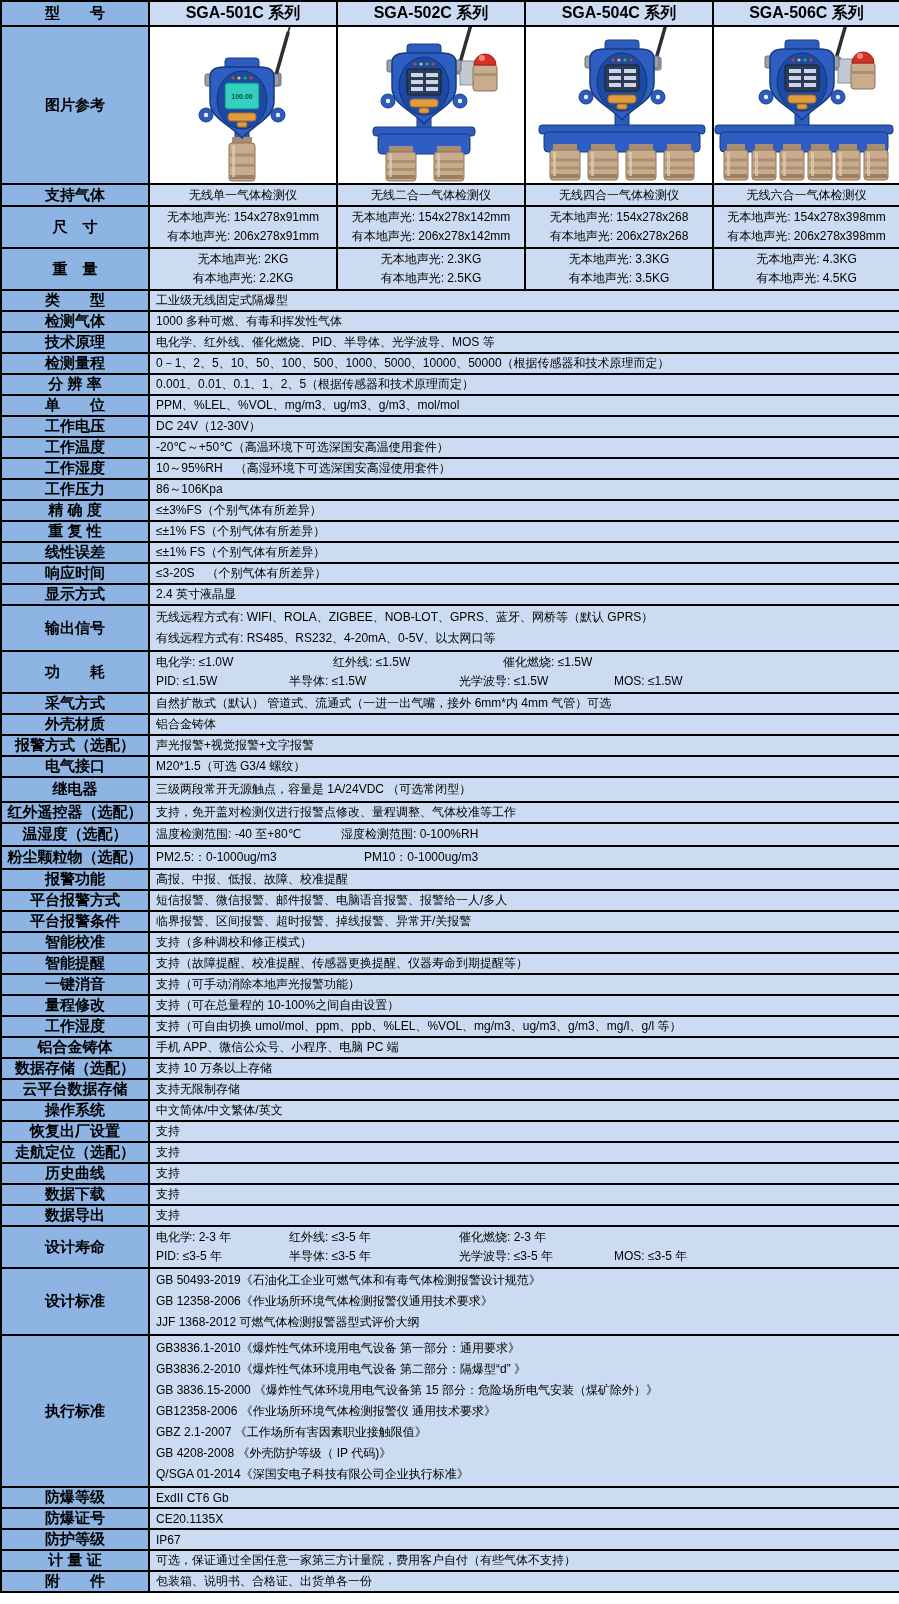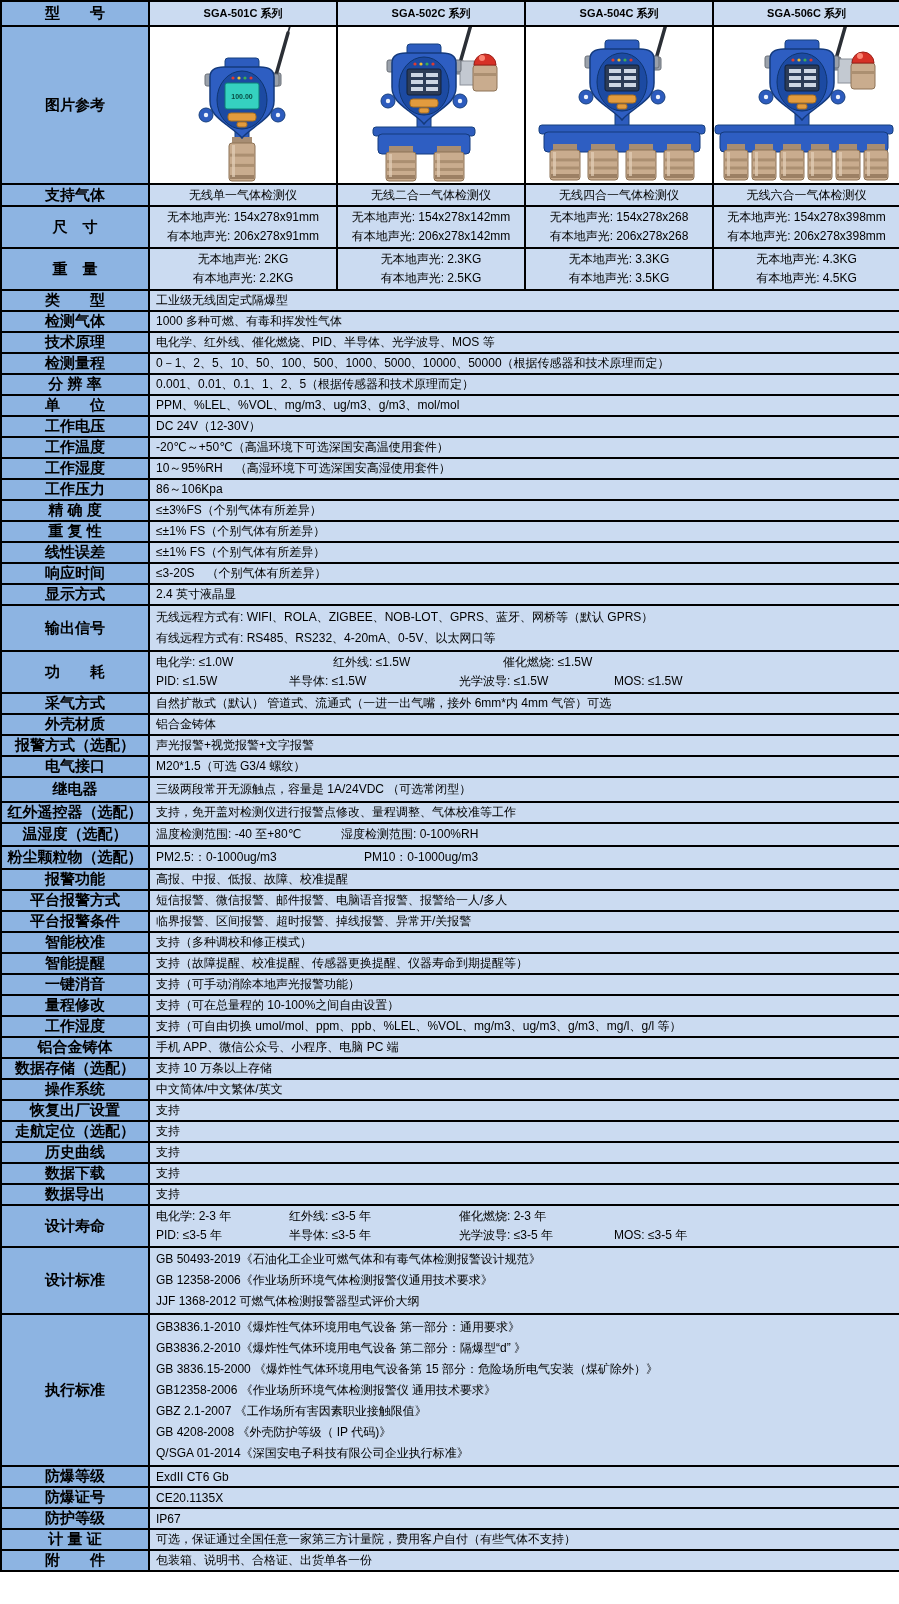--- a/index.html
+++ b/index.html
@@ -1,20 +1,20 @@
 <!DOCTYPE html>
 <html><head>
 <meta charset="utf-8">
 <style>
   html,body{margin:0;padding:0;background:#ffffff;}
   body{width:899px;font-family:"Liberation Sans","DejaVu Sans",sans-serif;color:#000;}
   table{border-collapse:collapse;table-layout:fixed;width:899px;}
   td{border:2px solid #000;overflow:hidden;vertical-align:middle;}
   .label{background:#8DB4E2;font-weight:bold;text-align:center;font-size:15px;padding:0 2px;}
-  .model{background:#CBDBF1;font-weight:bold;text-align:center;font-size:11px;}
+  .model{background:#CBDBF1;font-weight:bold;text-align:center;font-size:16px;}
   .val{background:#CBDBF1;font-size:12px;padding:1px 6px;text-align:left;}
   .valc{text-align:center;padding:1px 2px;}
   .img-cell{background:#ffffff;text-align:center;padding:0;}
   .val div.line{line-height:21px;white-space:nowrap;}
   .val div.line2{line-height:19px;white-space:nowrap;}
   .seg{display:inline-block;white-space:nowrap;}
   svg{display:block;margin:0 auto;}
 </style>
 </head>
 <body>
@@ -488,20 +488,24 @@
       </tr>
       <tr style="height: 19px;">
         <td class="label">铝合金铸体</td>
         <td class="val" colspan="4">手机 APP、微信公众号、小程序、电脑 PC 端</td>
       </tr>
       <tr style="height: 19px;">
         <td class="label">数据存储（选配）</td>
         <td class="val" colspan="4">支持 10 万条以上存储</td>
       </tr>
       <tr style="height: 19px;">
+        <td class="label">云平台数据存储</td>
+        <td class="val" colspan="4">支持无限制存储</td>
+      </tr>
+      <tr style="height: 19px;">
         <td class="label">操作系统</td>
         <td class="val" colspan="4">中文简体/中文繁体/英文</td>
       </tr>
       <tr style="height: 19px;">
         <td class="label">恢复出厂设置</td>
         <td class="val" colspan="4">支持</td>
       </tr>
       <tr style="height: 19px;">
         <td class="label">走航定位（选配）</td>
         <td class="val" colspan="4">支持</td>

